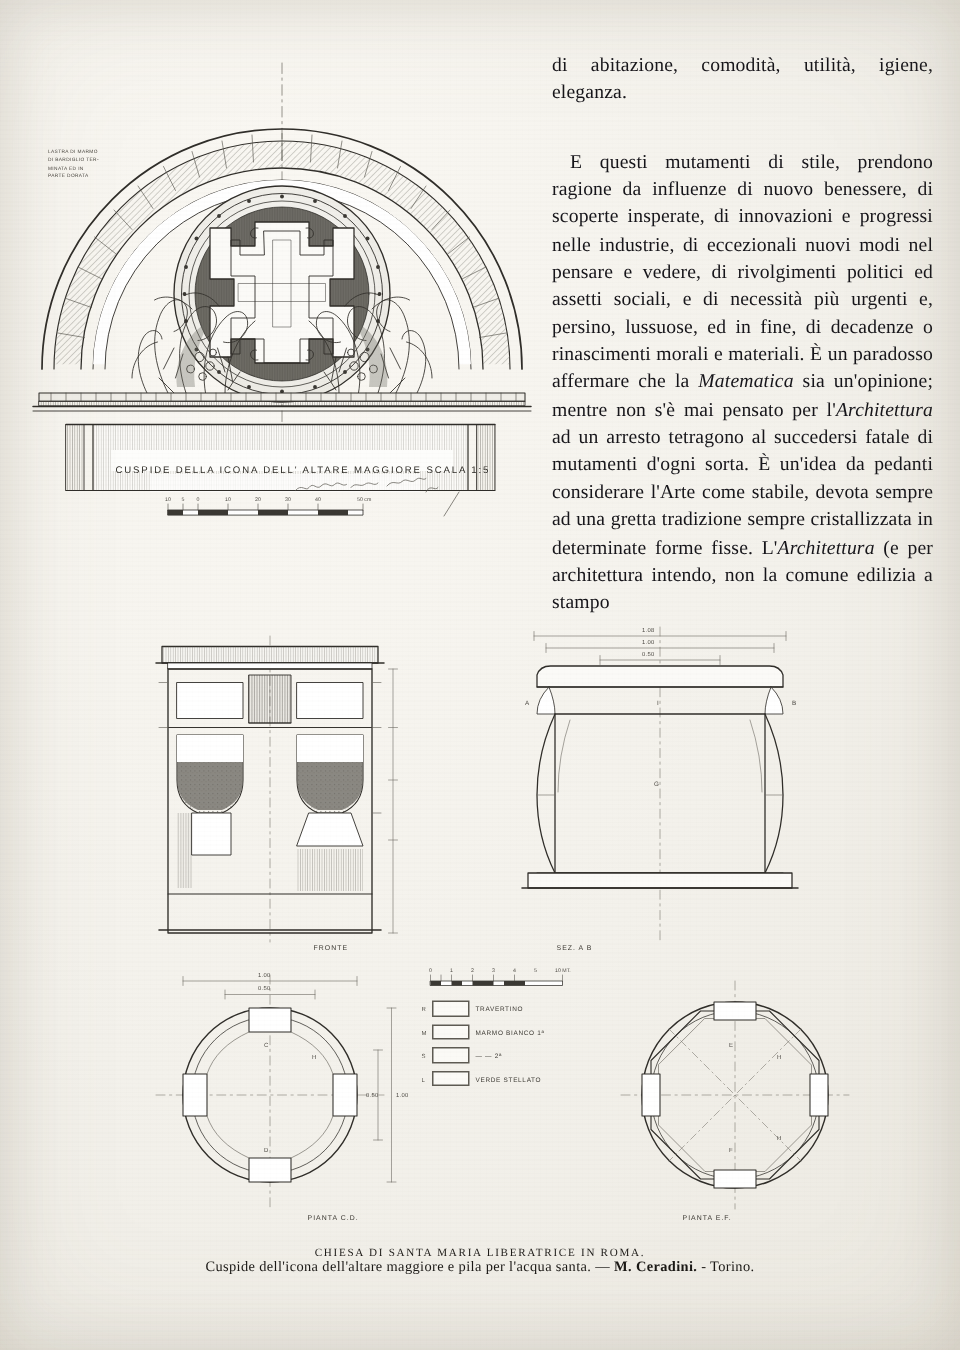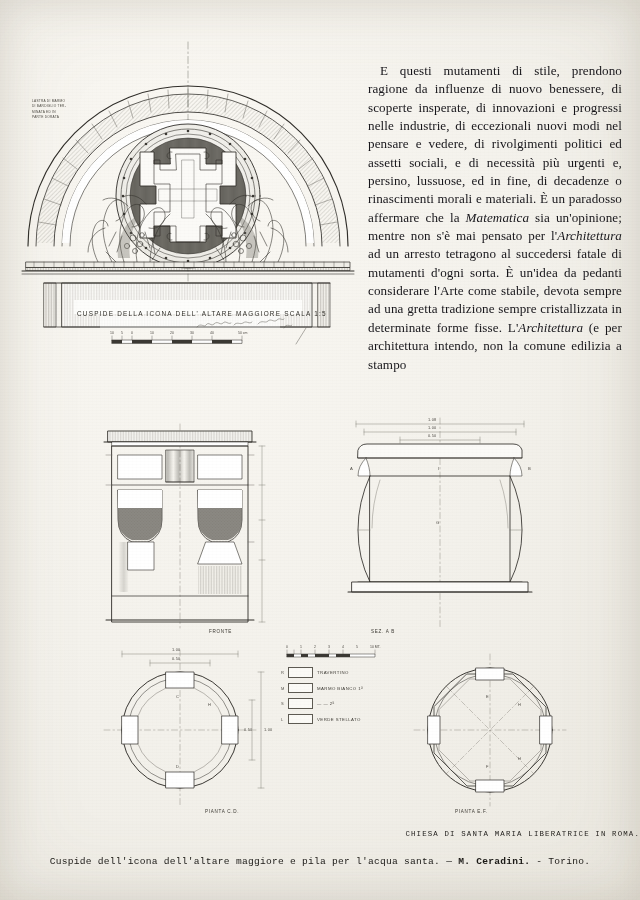--- a/index.html
+++ b/index.html
@@ -66,27 +66,26 @@
 
   .dimtxt{position:absolute;font-family:"Liberation Sans",sans-serif;
     font-size:3.9px;color:#4d4a44;letter-spacing:.2px;white-space:nowrap;}
 
   .scalenum{position:absolute;font-family:"Liberation Sans",sans-serif;
     font-size:3.5px;color:#4d4a44;white-space:nowrap;}
 
   
   .figcap{position:absolute;left:0;top:830px;width:640px;text-align:center;}
   .figcap .l1{
-    font-family:Liberation Mono, monospace;
+    font-family:Liberation Serif, serif;
     font-size:7.4px;letter-spacing:1.15px;color:#1e1c19;
-    margin-bottom:18px;
-    text-align:right;
+    margin-bottom:0;
   }
   .figcap .l2{
-    font-family:Liberation Mono, monospace;
+    font-family:Liberation Serif, serif;
     font-size:9.6px;letter-spacing:.25px;color:#1a1815;
   }
   .figcap .l2 b{font-weight:bold;}
 </style>
 </head>
 <body>
 
 <div class="page"></div>
 
 <div class="plate"></div>
@@ -550,20 +549,21 @@
     <span class="legtxt">—      —      2ª</span>
   </div>
   <div class="legrow">
     <span class="legkey">L</span>
     <span class="legsw"></span>
     <span class="legtxt">VERDE STELLATO</span>
   </div>
 </div>
 
 <div class="textcol">
+  <p>di abitazione, comodità, utilità, igiene, eleganza.</p>
   <p class="ind" id="para2"><span>E questi mutamenti di stile, prendono ragione da influenze di nuovo benessere, di scoperte insperate, di innovazioni e progressi nelle industrie, di eccezionali nuovi modi nel pensare e vedere, di rivolgimenti politici ed assetti sociali, e di necessità più urgenti e, persino, lussuose, ed in fine, di decadenze o rinascimenti morali e materiali. È un paradosso affermare che la </span><em>Matematica</em><span> sia un'opinione; mentre non s'è mai pensato per l'</span><em>Architettura</em><span> ad un arresto tetragono al succedersi fatale di mutamenti d'ogni sorta. È un'idea da pedanti considerare l'Arte come stabile, devota sempre ad una gretta tradizione sempre cristallizzata in determinate forme fisse. L'</span><em>Architettura</em><span> (e per architettura intendo, non la comune edilizia a stampo</span></p>
 </div>
 
 <div class="figcap">
   <div class="l1">CHIESA DI SANTA MARIA LIBERATRICE IN ROMA.</div>
   <div class="l2">
     <span>Cuspide dell'icona dell'altare maggiore e pila per l'acqua santa. — </span><b>M. Ceradini.</b><span> - Torino.</span>
   </div>
 </div>
 

